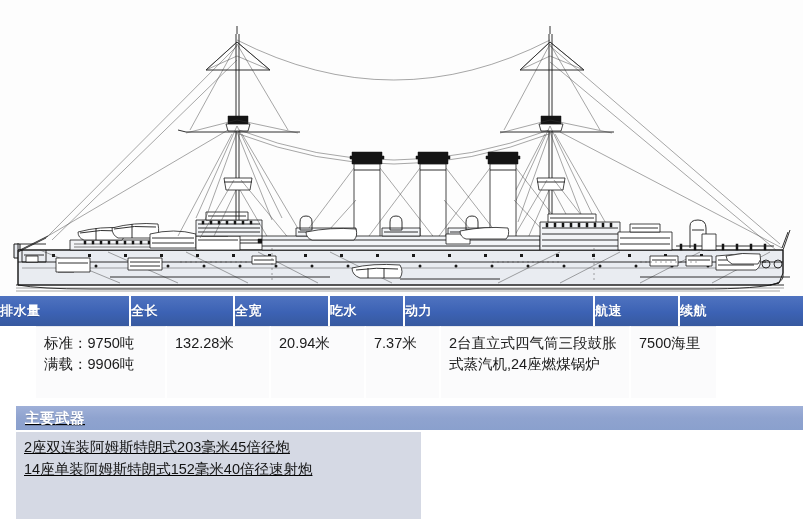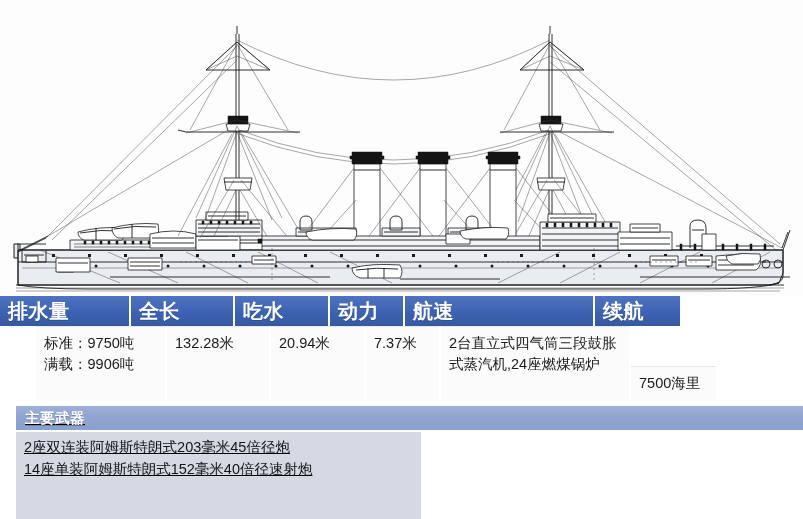--- a/index.html
+++ b/index.html
@@ -24,43 +24,42 @@
   }
   .grid{
     display:grid;
     grid-template-columns:131px 104px 95px 75px 190px 85px 123px;
     width:803px;
   }
   .hdr-row{height:30px;}
   .hdr{
     background:linear-gradient(180deg,#4f73c0 0%,#3c62b4 55%,#37599f 100%);
     color:#ffffff;
-    font-size:20px;font-weight:bold;
+    font-size:13px;font-weight:bold;
     display:flex;align-items:center;
-    padding-left:8px;
     box-sizing:border-box;
     border-right:2px solid #ffffff;
     letter-spacing:0.5px;
     text-shadow:0 1px 0 rgba(0,0,0,.15);
     font-family:Liberation Mono, monospace;
   }
   .hdr:last-child{border-right:none;}
 
   .body-row{min-height:72px;padding-left:36px;}
   .cell{
     background:#fbfbfc;
     color:#1b1b1b;
     font-size:14.5px;
     line-height:1.45;
     padding:6px 7px 6px 8px;
     box-sizing:border-box;
     border-right:2px solid #ffffff;
     border-top:1px solid #e6e8ee;
   }
-  .cell:last-child{border-right:none;margin-top:40px;}
+  .cell:last-child{border-right:none;}
 
   
   #weapons{
     position:absolute;left:16px;top:406px;width:803px;text-decoration:underline;
   }
   .wpn-hdr{
     height:26px;
     background:linear-gradient(180deg,#9fb0d8 0%,#8fa3cf 50%,#8aa0cd 100%);
     color:#ffffff;font-size:14.5px;font-weight:bold;
     display:flex;align-items:center;padding-left:9px;
@@ -446,20 +445,21 @@
 
       <path class="wht" d="M726 256 Q742 252 760 254 Q762 260 758 264 L732 264 Q726 261 726 256 Z"></path>
     </svg>
   </div>
 
   <div id="spec-table">
 
     <div class="grid hdr-row">
       <div class="hdr">排水量</div>
       <div class="hdr">全长</div>
+      <div class="hdr">全宽</div>
       <div class="hdr">吃水</div>
       <div class="hdr">动力</div>
       <div class="hdr">航速</div>
       <div class="hdr">续航</div>
     </div>
 
     <div class="grid body-row">
       <div class="cell" style="white-space:pre-line">标准：9750吨
 满载：9906吨</div>
       <div class="cell">132.28米</div>

